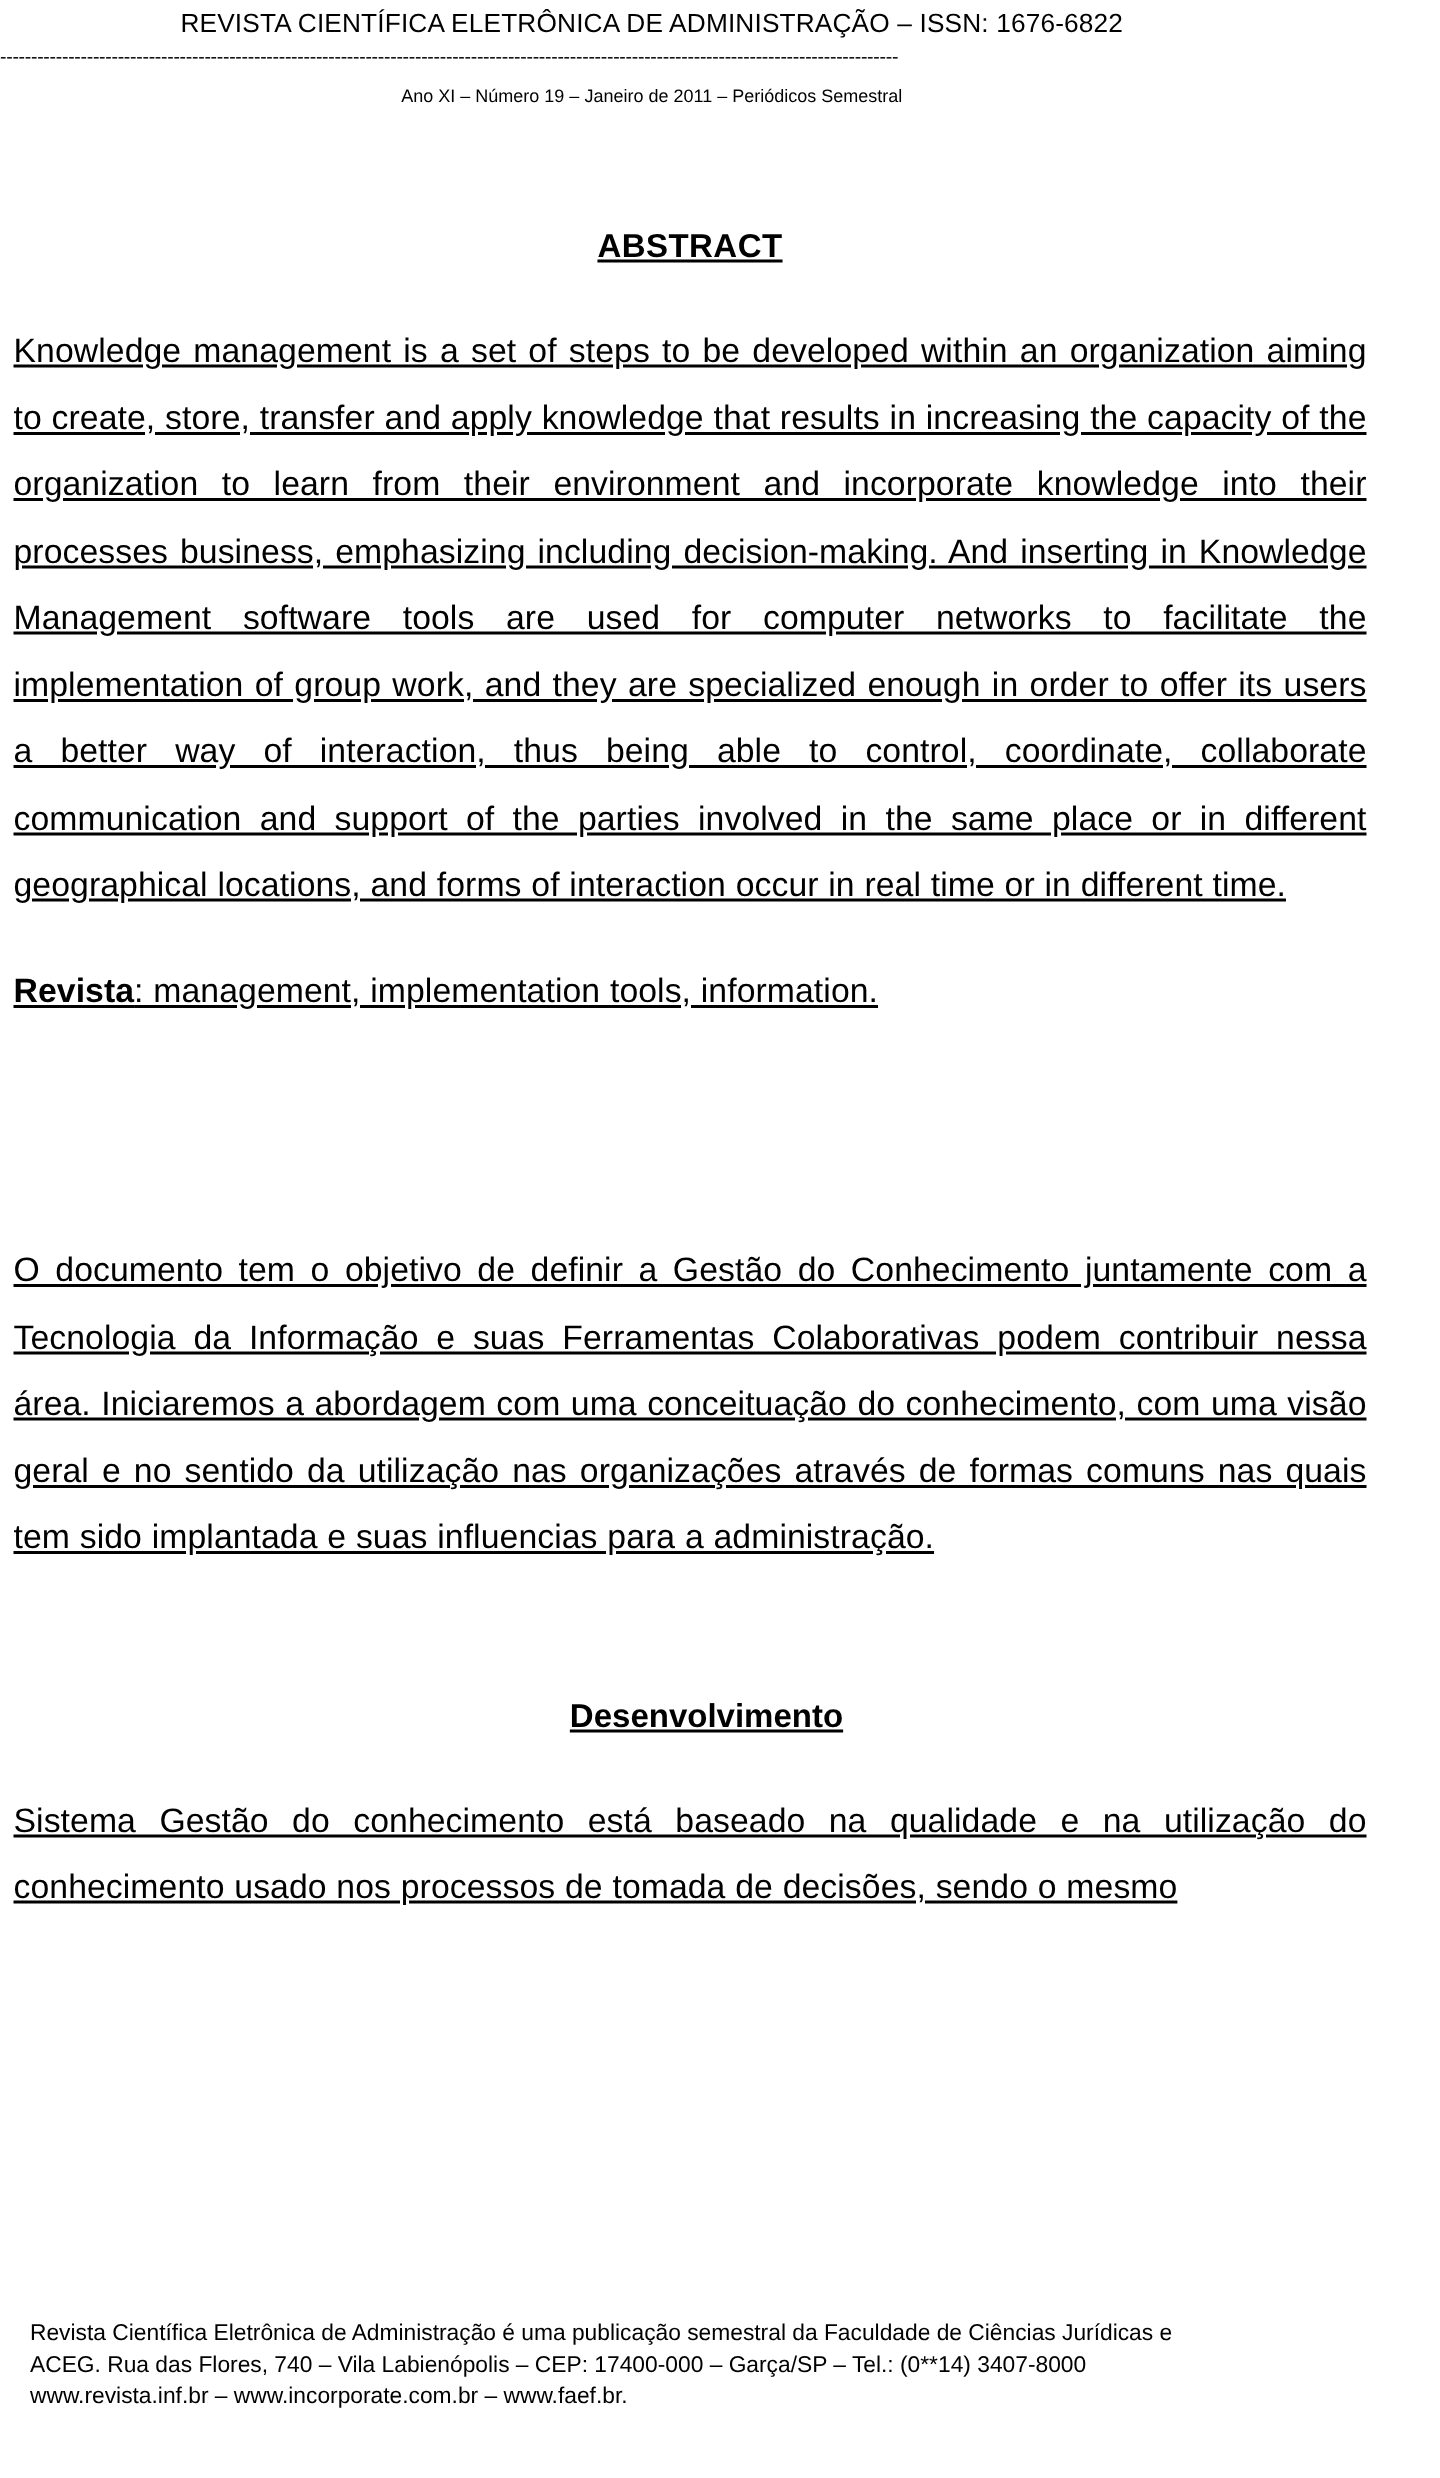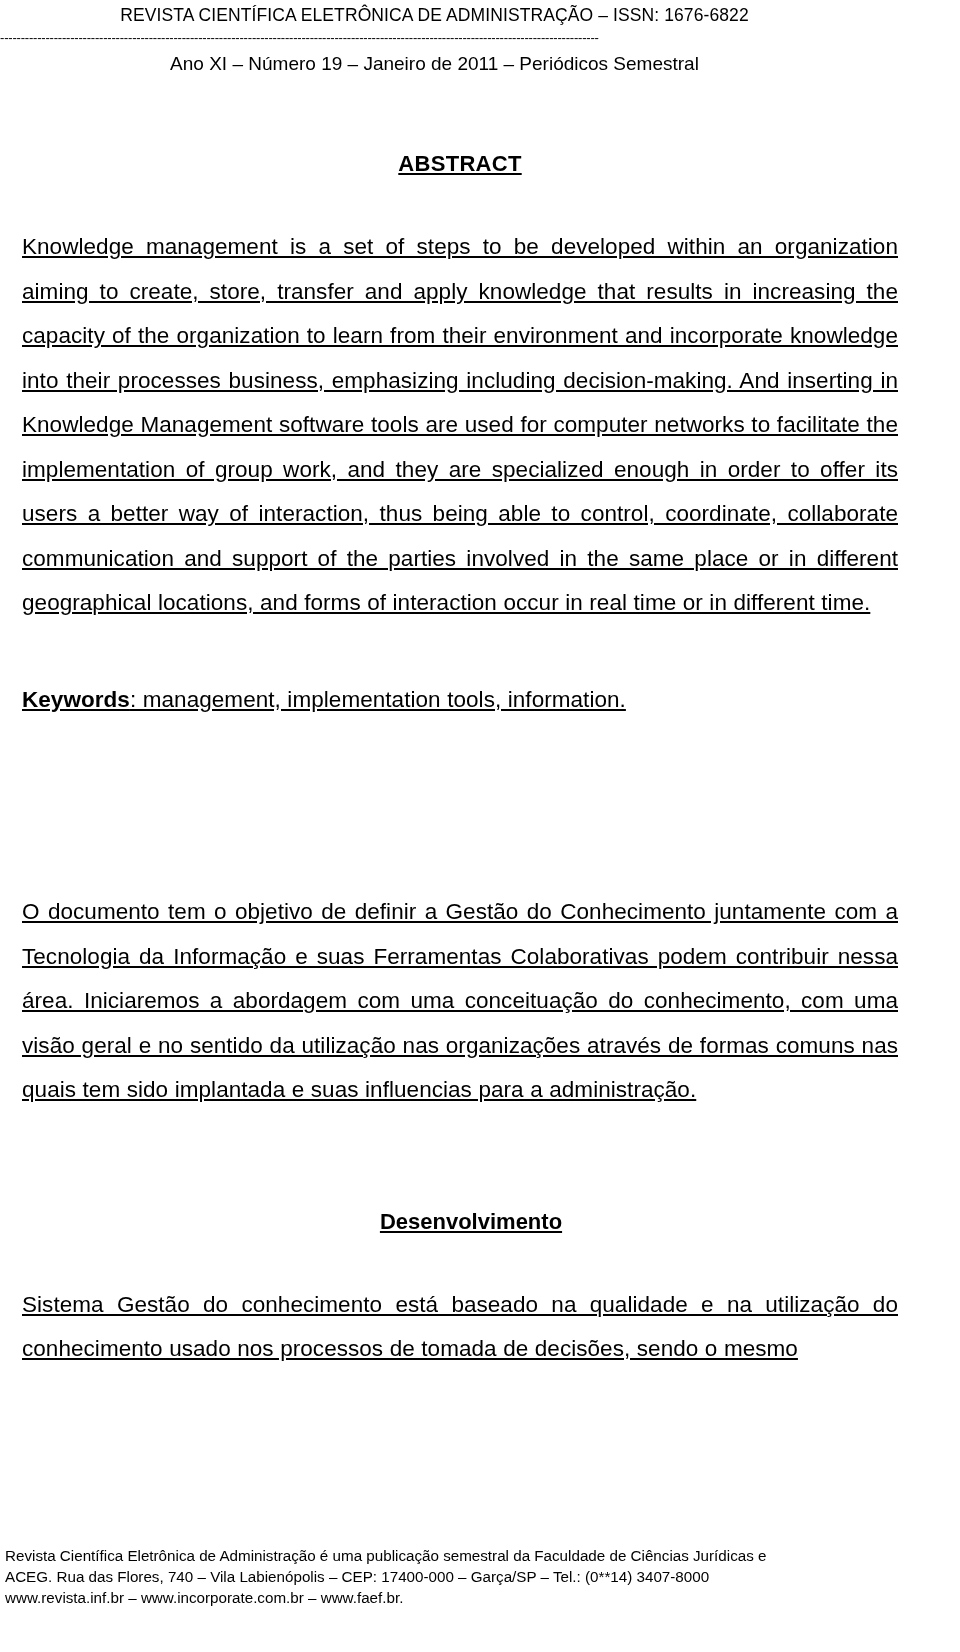--- a/index.html
+++ b/index.html
@@ -41,21 +41,21 @@
     letter-spacing: -0.2px;
     overflow: hidden;
     white-space: nowrap;
     height: 16px;
     margin-top: 5px;
     color: #000;
     font-family: "Liberation Sans", sans-serif;
   }
   .masthead-sub {
     text-align: center;
-    font-size: 19px;
+    font-size: 12px;
     line-height: 20px;
     margin-top: 7px;
     white-space: nowrap;
   }
 
   
   .content {
     position: absolute;
     left: 5px;
     top: 150px;
@@ -76,35 +76,35 @@
   .section-heading.desenv {
     padding-left: 22px;
     letter-spacing: 0;
   }
 
   p.body {
     font-size: 22.5px;
     line-height: 44.5px;
     text-align: justify;
     text-justify: inter-word;
-    margin: 17px;
+    margin: 4px;
     letter-spacing: 0.05px;
     word-spacing: 0.2px;
   }
   .kw b { font-weight: bold; }
 
   .gap-xs { height: 18px; }
   .gap-s  { height: 30px; }
   .gap-l  { height: 78px; }
   .gap-xl { height: 104px; }
 
   
   .footer {
     position: absolute;
-    left: 5px;
+    left: 20px;
     top: 1545px;
     width: 930px;
     font-size: 15.2px;
     line-height: 21px;
     text-align: left;
   }
   .footer div { white-space: nowrap; }
 </style>
 </head>
 <body>
@@ -120,21 +120,21 @@
   <div class="content">
 
     <div class="section-heading">ABSTRACT</div>
 
     <div class="gap-s"></div>
 
     <p class="body">Knowledge management is a set of steps to be developed within an organization aiming to create, store, transfer and apply knowledge that results in increasing the capacity of the organization to learn from their environment and incorporate knowledge into their processes business, emphasizing including decision-making. And inserting in Knowledge Management software tools are used for computer networks to facilitate the implementation of group work, and they are specialized enough in order to offer its users a better way of interaction, thus being able to control, coordinate, collaborate communication and support of the parties involved in the same place or in different geographical locations, and forms of interaction occur in real time or in different time.</p>
 
     <div class="gap-xs"></div>
 
-    <p class="body kw"><b>Keywords</b><span>: management, implementation tools, information.</span></p>
+    <p class="body kw"><b>Revista</b><span>: management, implementation tools, information.</span></p>
 
     <div class="gap-xl"></div>
 
 
     <div class="gap-s"></div>
 
     <p class="body">O documento tem o objetivo de definir a Gestão do Conhecimento juntamente com a Tecnologia da Informação e suas Ferramentas Colaborativas podem contribuir nessa área. Iniciaremos a abordagem com uma conceituação do conhecimento, com uma visão geral e no sentido da utilização nas organizações através de formas comuns nas quais tem sido implantada e suas influencias para a administração.</p>
 
     <div class="gap-l"></div>
 

